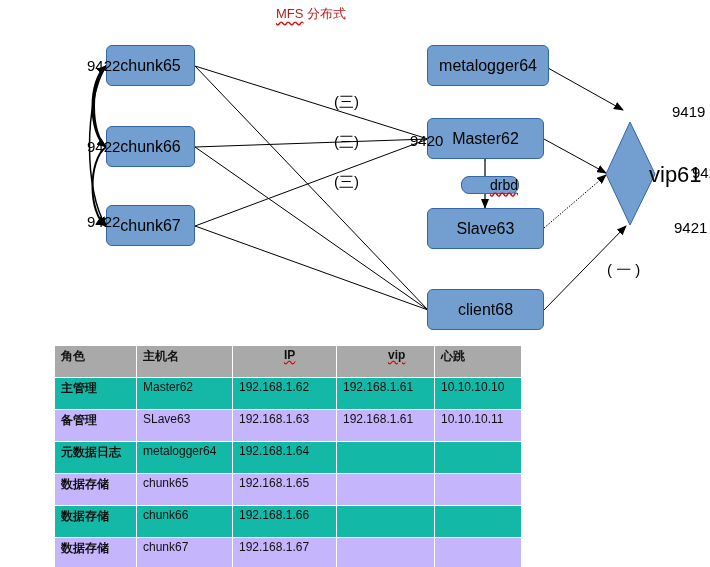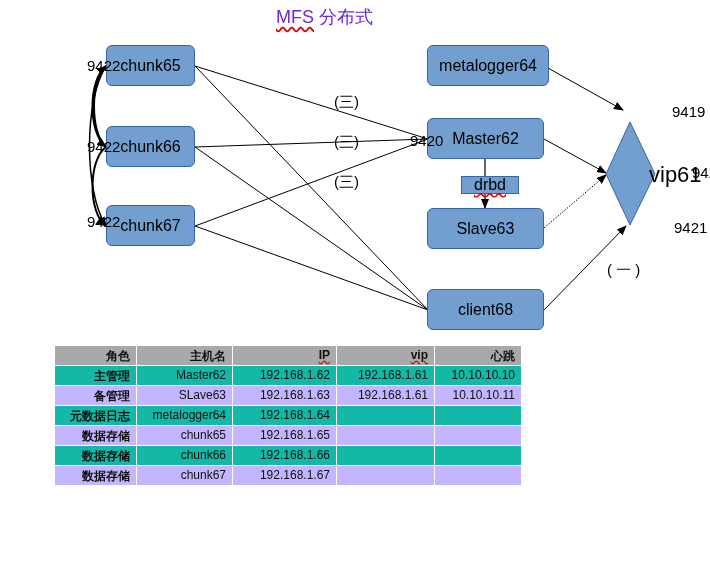--- a/index.html
+++ b/index.html
@@ -1,25 +1,25 @@
 <!DOCTYPE html>
 <html><head>
 <meta charset="utf-8">
 <style>
   html, body { margin: 0; padding: 0; background: #ffffff; }
   body { width: 710px; height: 567px; position: relative; overflow: hidden; font-family: "Liberation Sans", "DejaVu Sans", sans-serif; }
   #diagram { position: absolute; left: 0; top: 0; width: 710px; height: 340px; }
-  .title { position: absolute; left: 276px; top: 5px; font-size: 18px; color: #6d28d9; }
+  .title { position: absolute; left: 276px; top: 5px; font-size: 13px; color: #b91c1c; }
   .title .sq { text-decoration: underline wavy #d00; text-underline-offset: 3px; }
   .node { position: absolute; background: #729fcf; border: 1px solid #3465a4; border-radius: 6px; color: #000; font-size: 16px; display: flex; align-items: center; justify-content: center; box-sizing: border-box; }
-  .small-node { font-size: 16px; border-radius: 0; }
+  .small-node { font-size: 14px; border-radius: 8px; justify-content: flex-end; }
   .small-node span { text-decoration: underline wavy #d00; text-underline-offset: 2px; }
   .lbl { position: absolute; font-size: 15px; color: #000; white-space: nowrap; margin-left: 40px; }
   .tbl { position: absolute; left: 54px; top: 345px; border-collapse: collapse; font-size: 12px; }
-  .tbl td { height: 20px; padding: 2px 6px 0 6px; vertical-align: top; border: 1px solid #fff; color: #111; box-sizing: border-box; text-align: right; }
+  .tbl td { height: 32px; padding: 2px 6px 0 6px; vertical-align: top; border: 1px solid #fff; color: #111; box-sizing: border-box; }
   .tbl tr.hdr td { background: #a9a9a9; font-weight: bold; }
   .tbl tr.odd td { background: #14b8a6; }
   .tbl tr.even td { background: #c4b5fd; }
   .tbl td.role { font-weight: bold; }
   .tbl .wavy { text-decoration: underline wavy #d00; font-weight: bold; margin-left: 45px; }
 </style>
 </head>
 <body>
 
 <div id="diagram">

